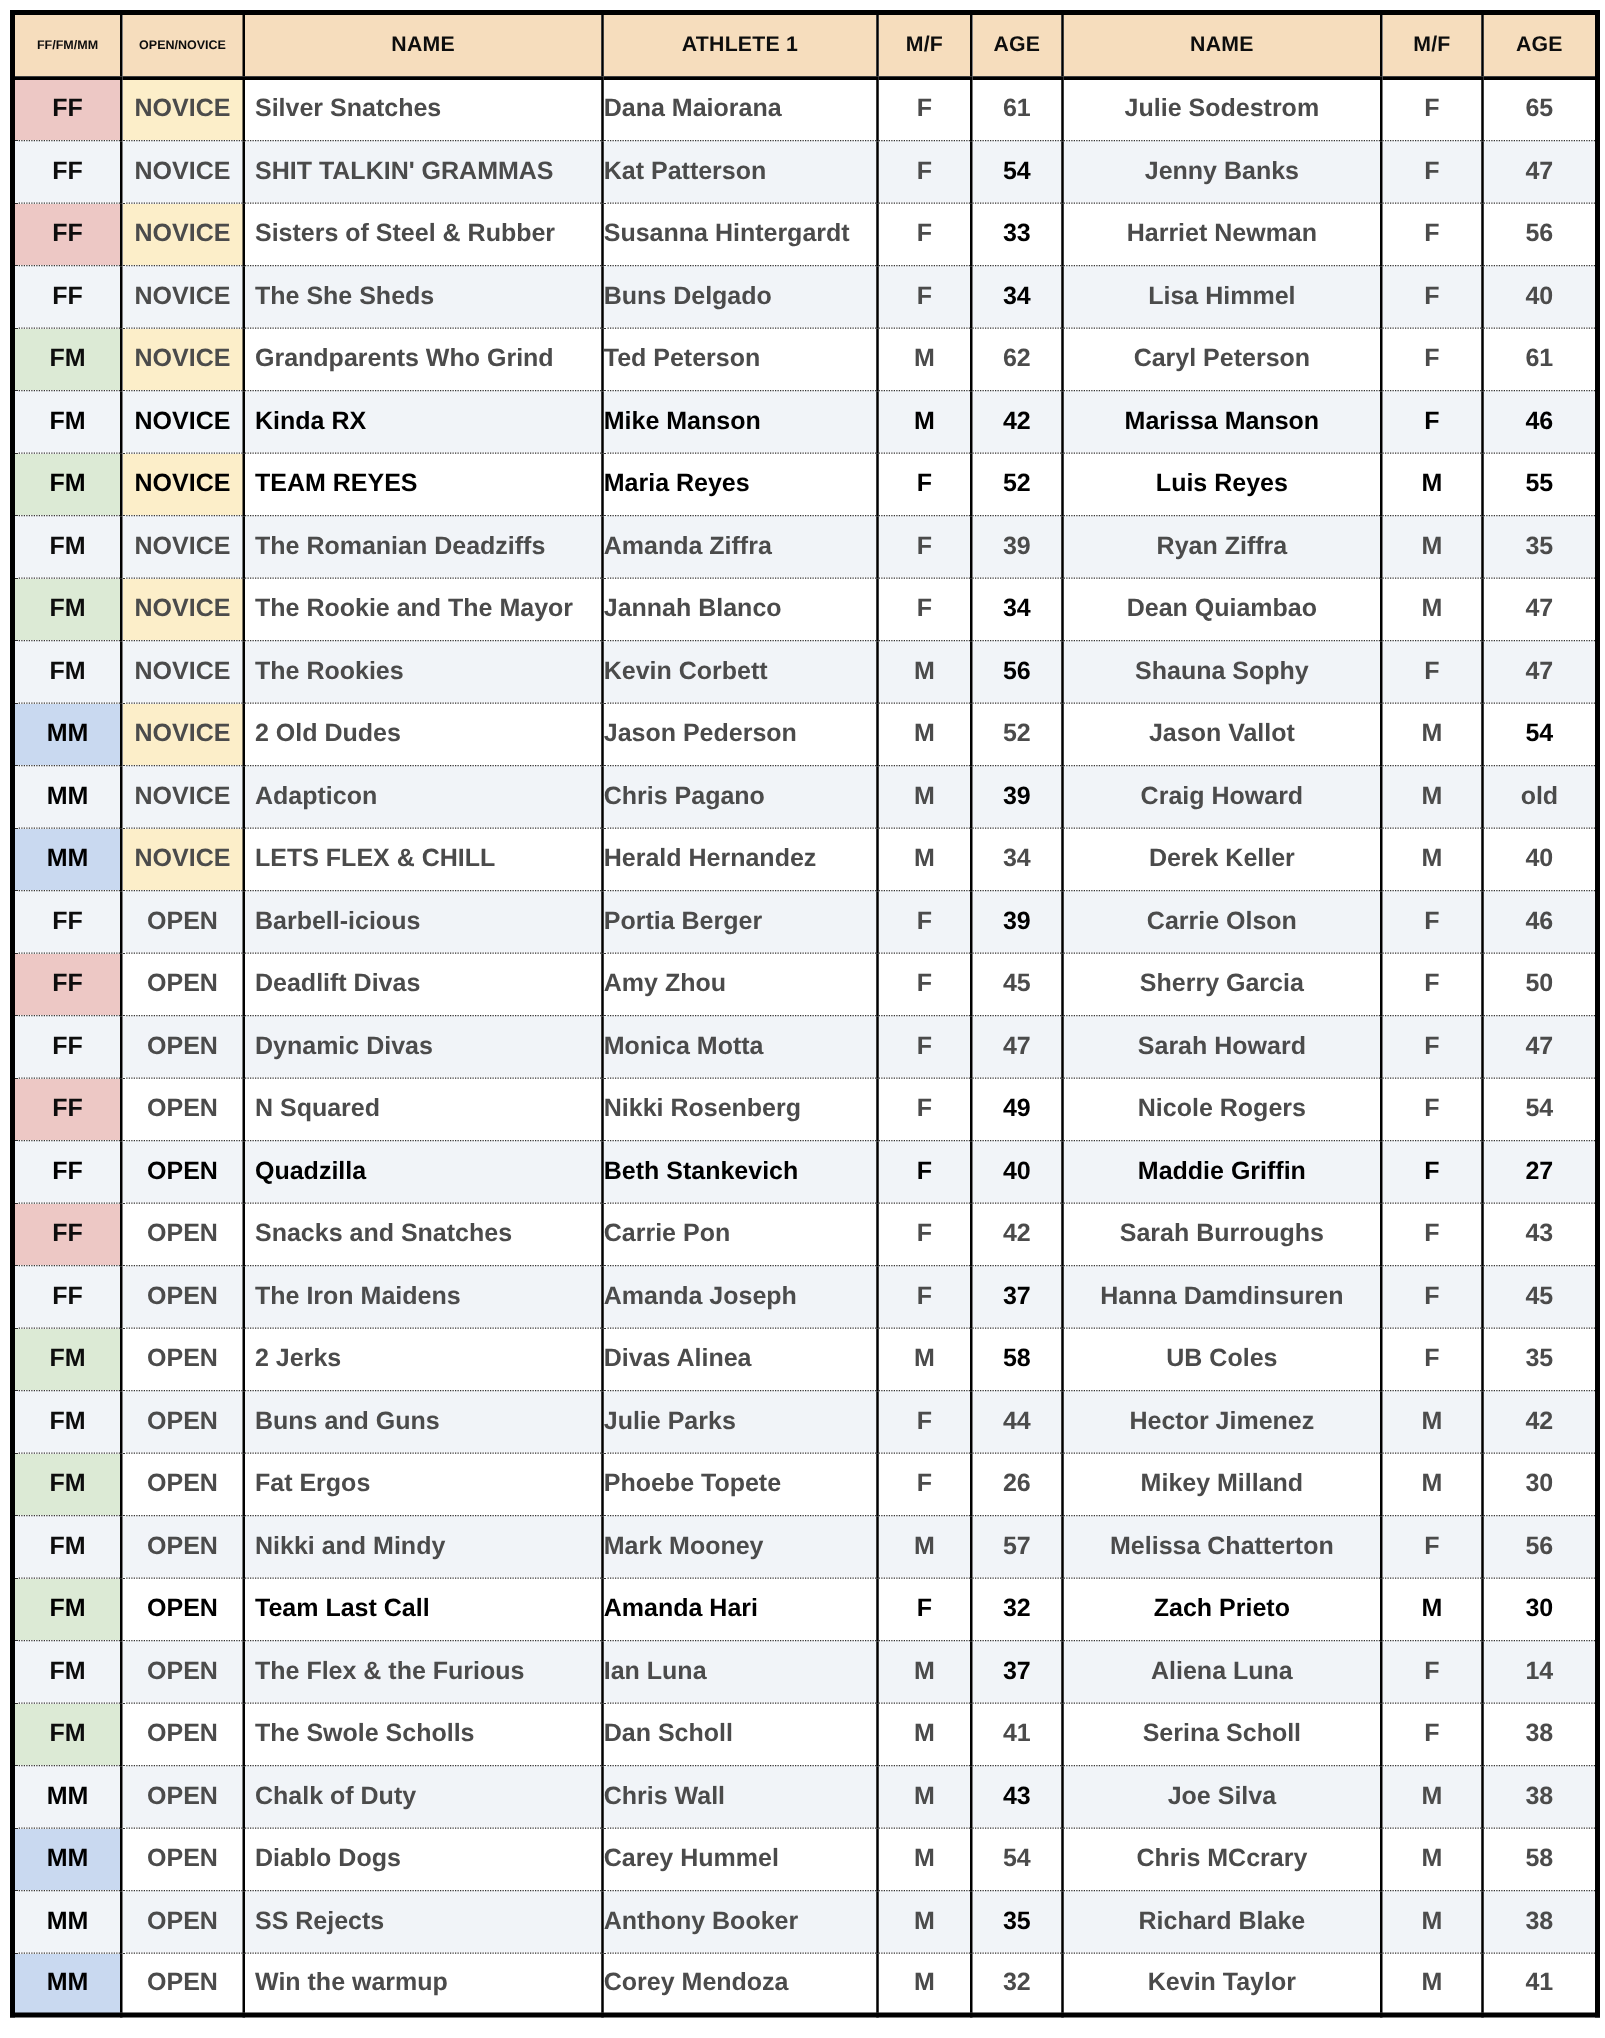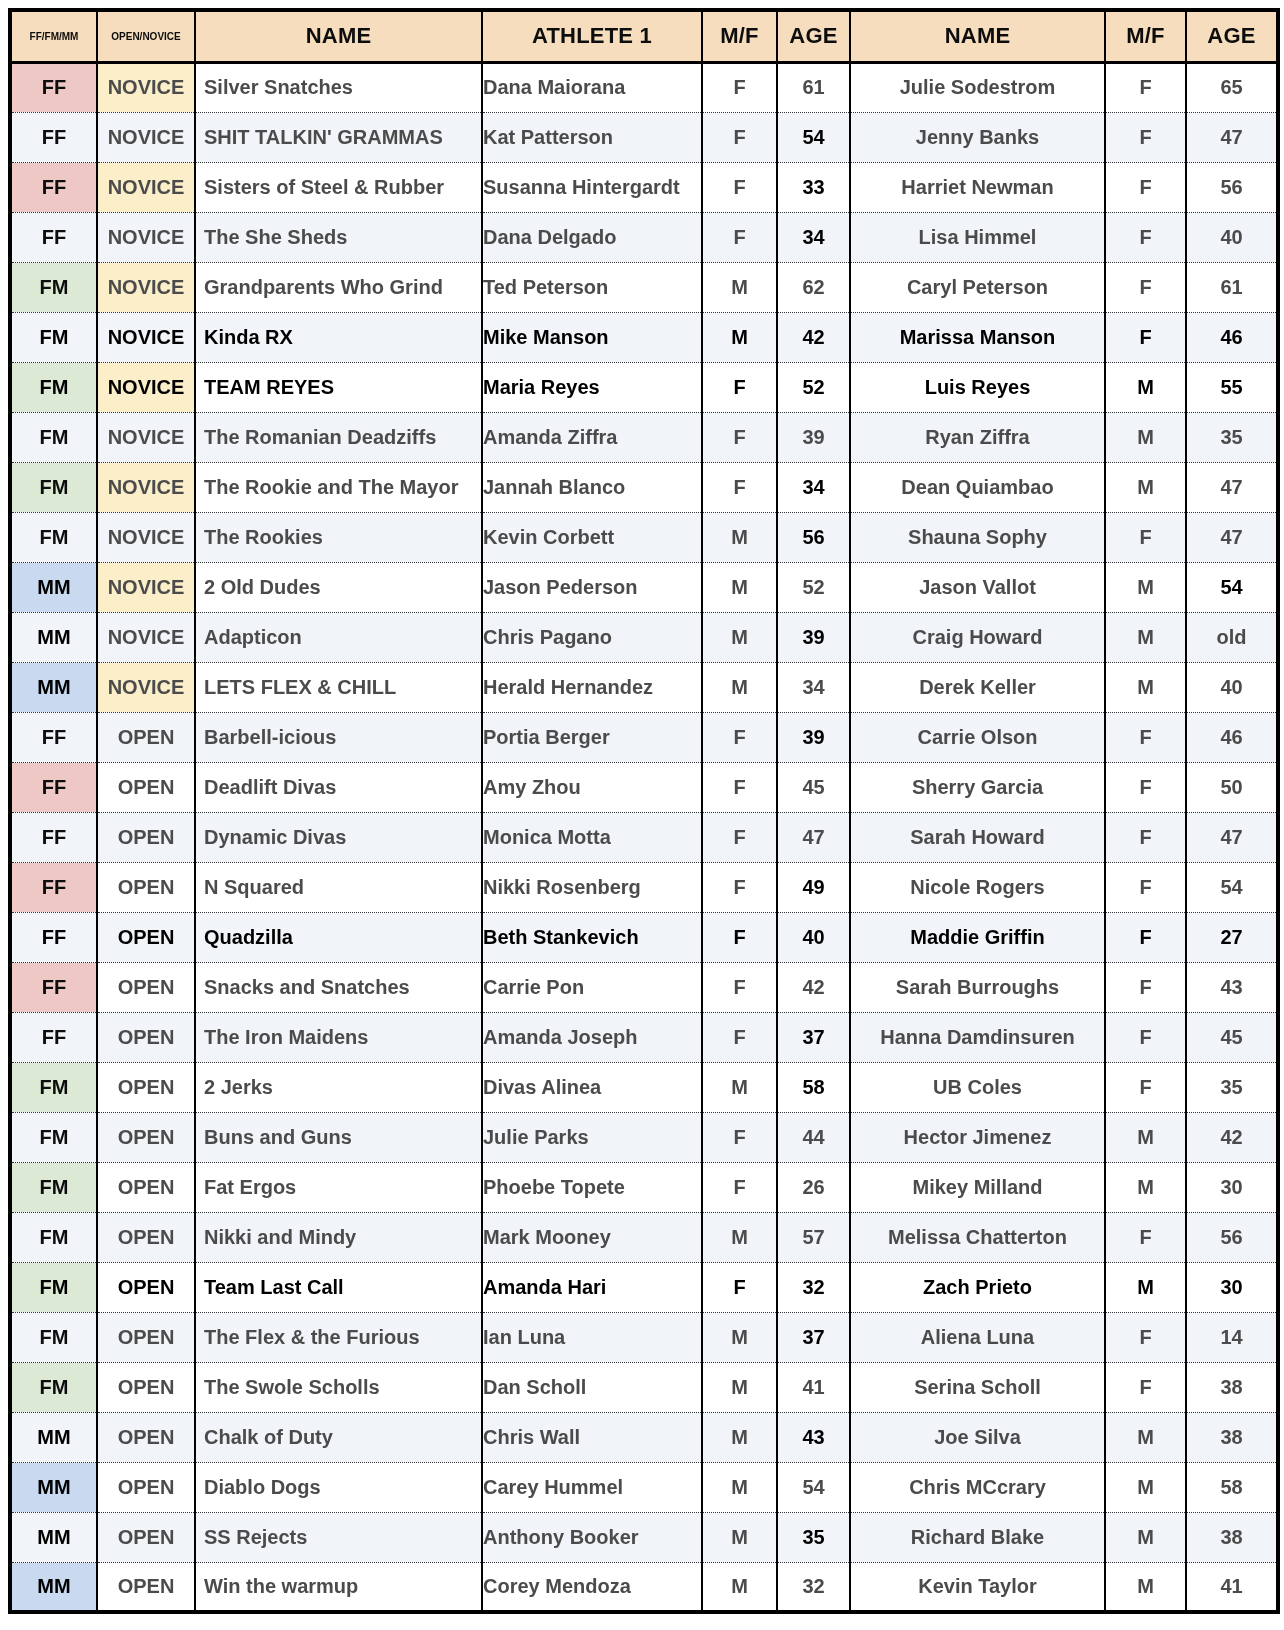--- a/index.html
+++ b/index.html
@@ -20,21 +20,21 @@
     border-left: 2px solid #000;
     border-right: 2px solid #000;
     overflow: hidden;
     white-space: nowrap;
     box-sizing: border-box;
   }
   
   #roster thead th {
     background: #f6ddbd;
     height: 52px;
-    font-size: 22px;
+    font-size: 17px;
     font-weight: 700;
     color: #0d0d0d;
     text-align: center;
     border-bottom: 3px solid #000;
     letter-spacing: 0.2px;
   }
   #roster thead th.small {
     font-size: 10px;
     letter-spacing: 0;
   }
@@ -120,21 +120,21 @@
     <td class="c-mf">F</td>
     <td class="c-age bold-cell">33</td>
     <td class="c-name2">Harriet Newman</td>
     <td class="c-mf">F</td>
     <td class="c-age">56</td>
   </tr>
       <tr class="stripe">
     <td class="c-group g-FF">FF</td>
     <td class="c-div d-NOVICE">NOVICE</td>
     <td class="c-team">The She Sheds</td>
-    <td class="c-a1">Dana Delgado</td>
+    <td class="c-a1">Buns Delgado</td>
     <td class="c-mf">F</td>
     <td class="c-age bold-cell">34</td>
     <td class="c-name2">Lisa Himmel</td>
     <td class="c-mf">F</td>
     <td class="c-age">40</td>
   </tr>
       <tr>
     <td class="c-group g-FM">FM</td>
     <td class="c-div d-NOVICE">NOVICE</td>
     <td class="c-team">Grandparents Who Grind</td>

